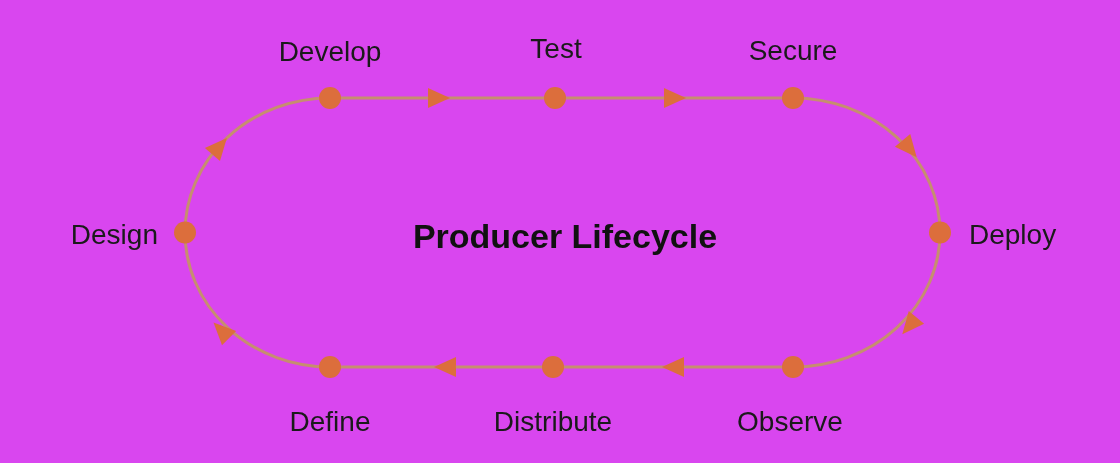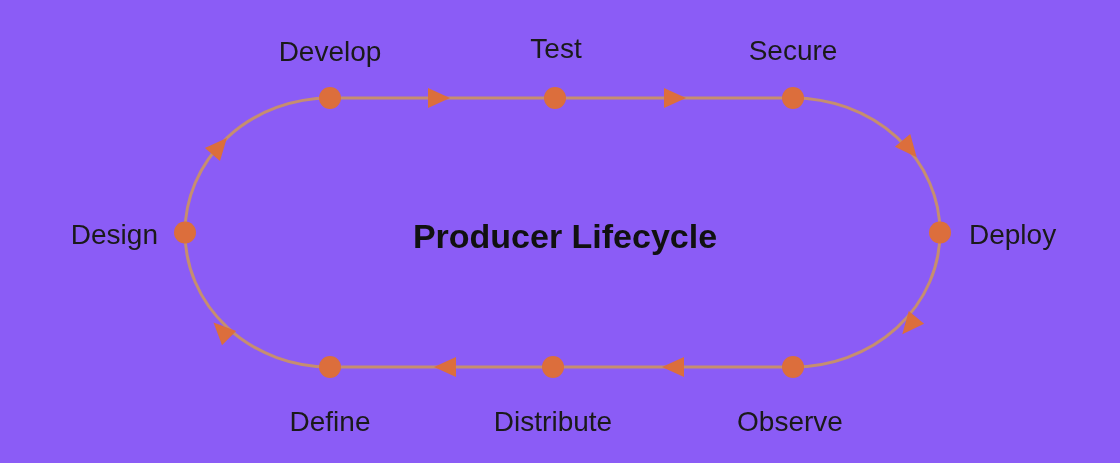--- a/index.html
+++ b/index.html
@@ -4,21 +4,21 @@
 <style>
   html, body {
     margin: 0;
     padding: 0;
     background: #ffffff;
   }
   .canvas {
     position: relative;
     width: 1120px;
     height: 463px;
-    background: #8b5cf6;
+    background: #d946ef;
     overflow: hidden;
     font-family: "Liberation Sans", sans-serif;
   }
   svg { display: block; }
   .stage-label {
     font-family: "Liberation Sans", sans-serif;
     font-size: 28px;
     font-weight: 400;
     fill: #1a1a1a;
   }

